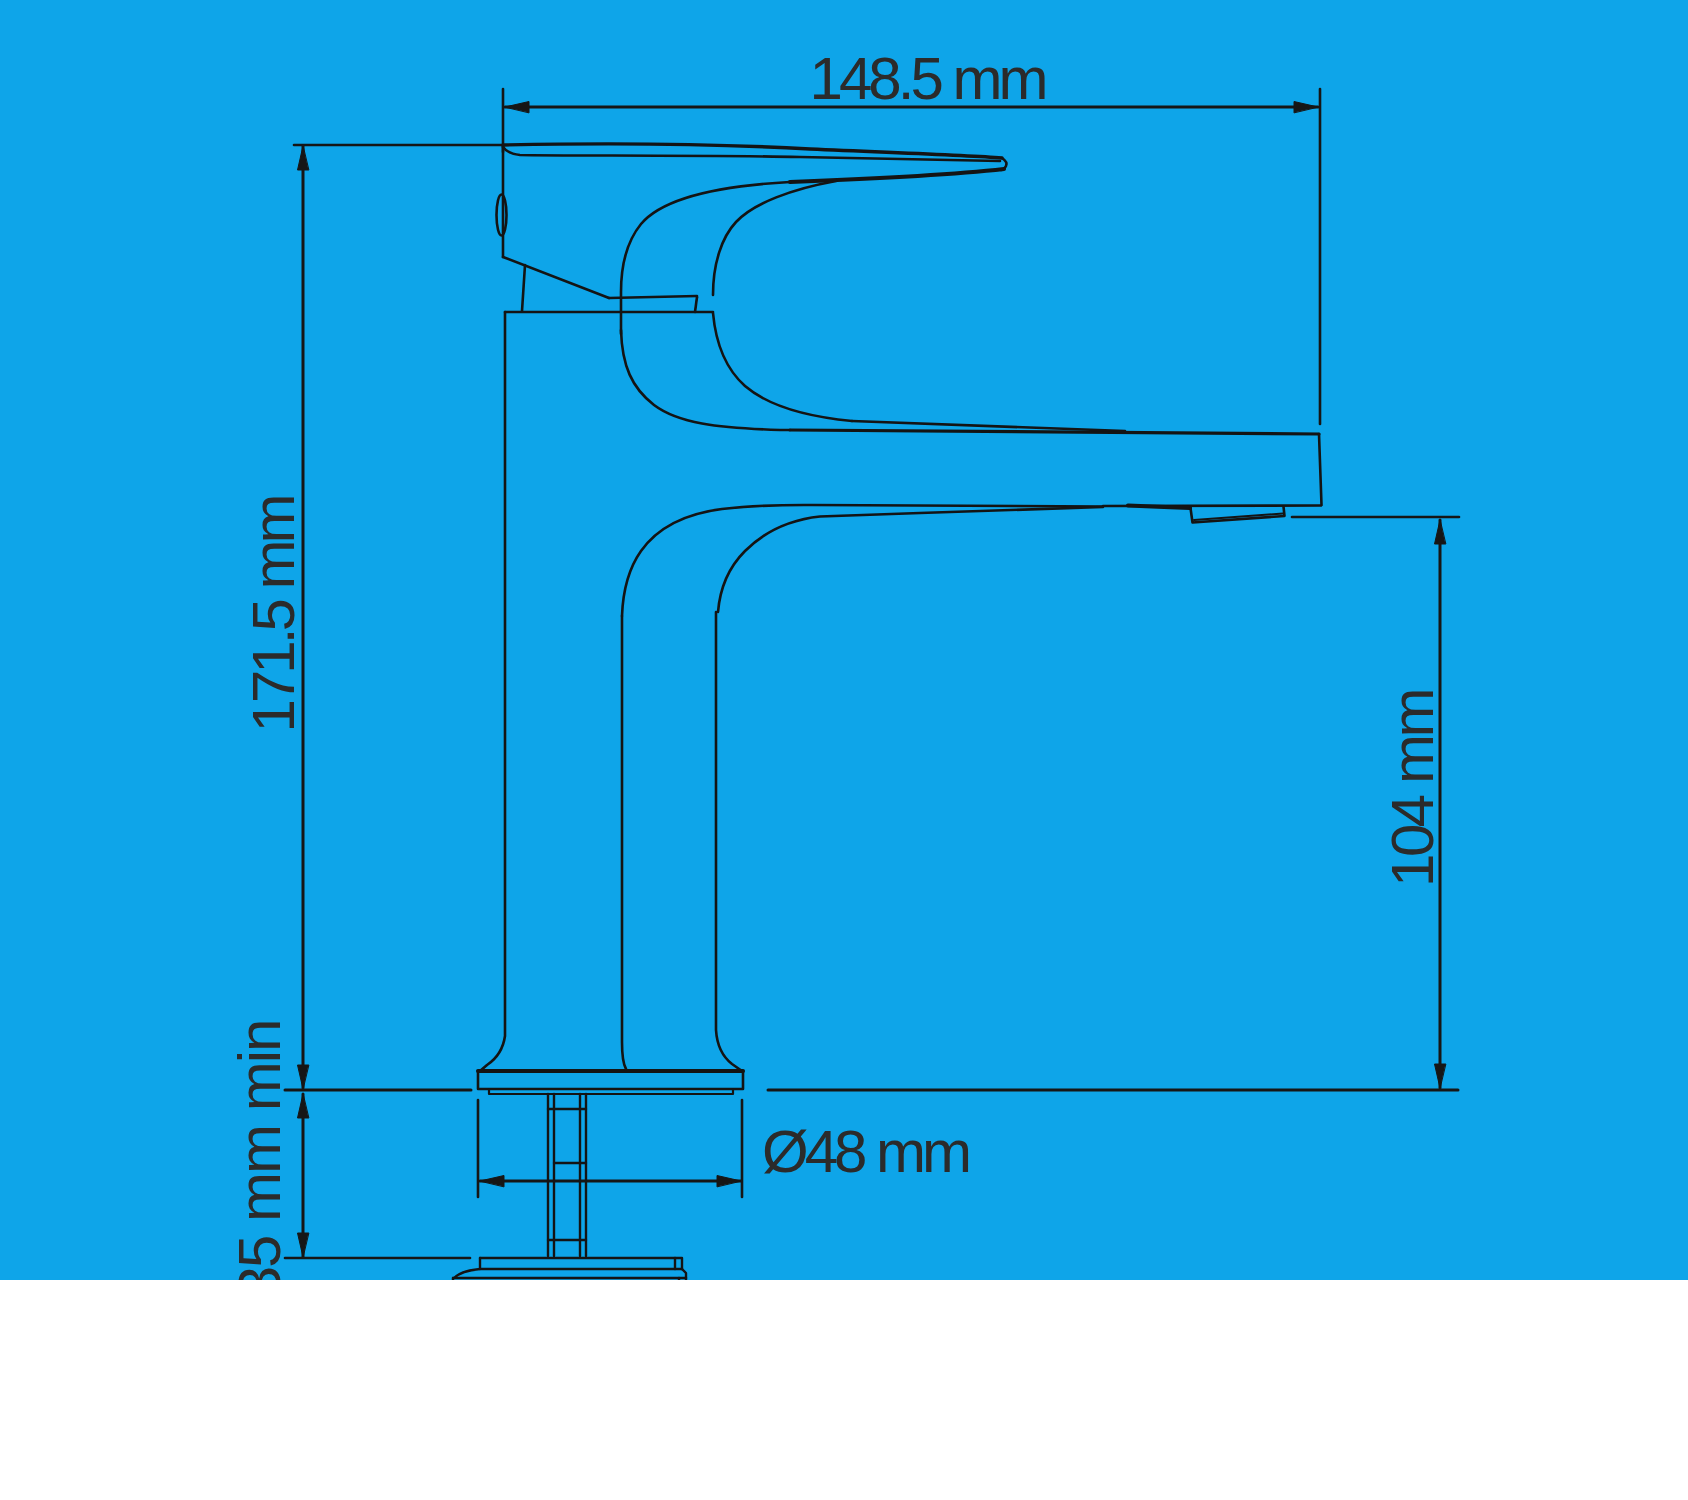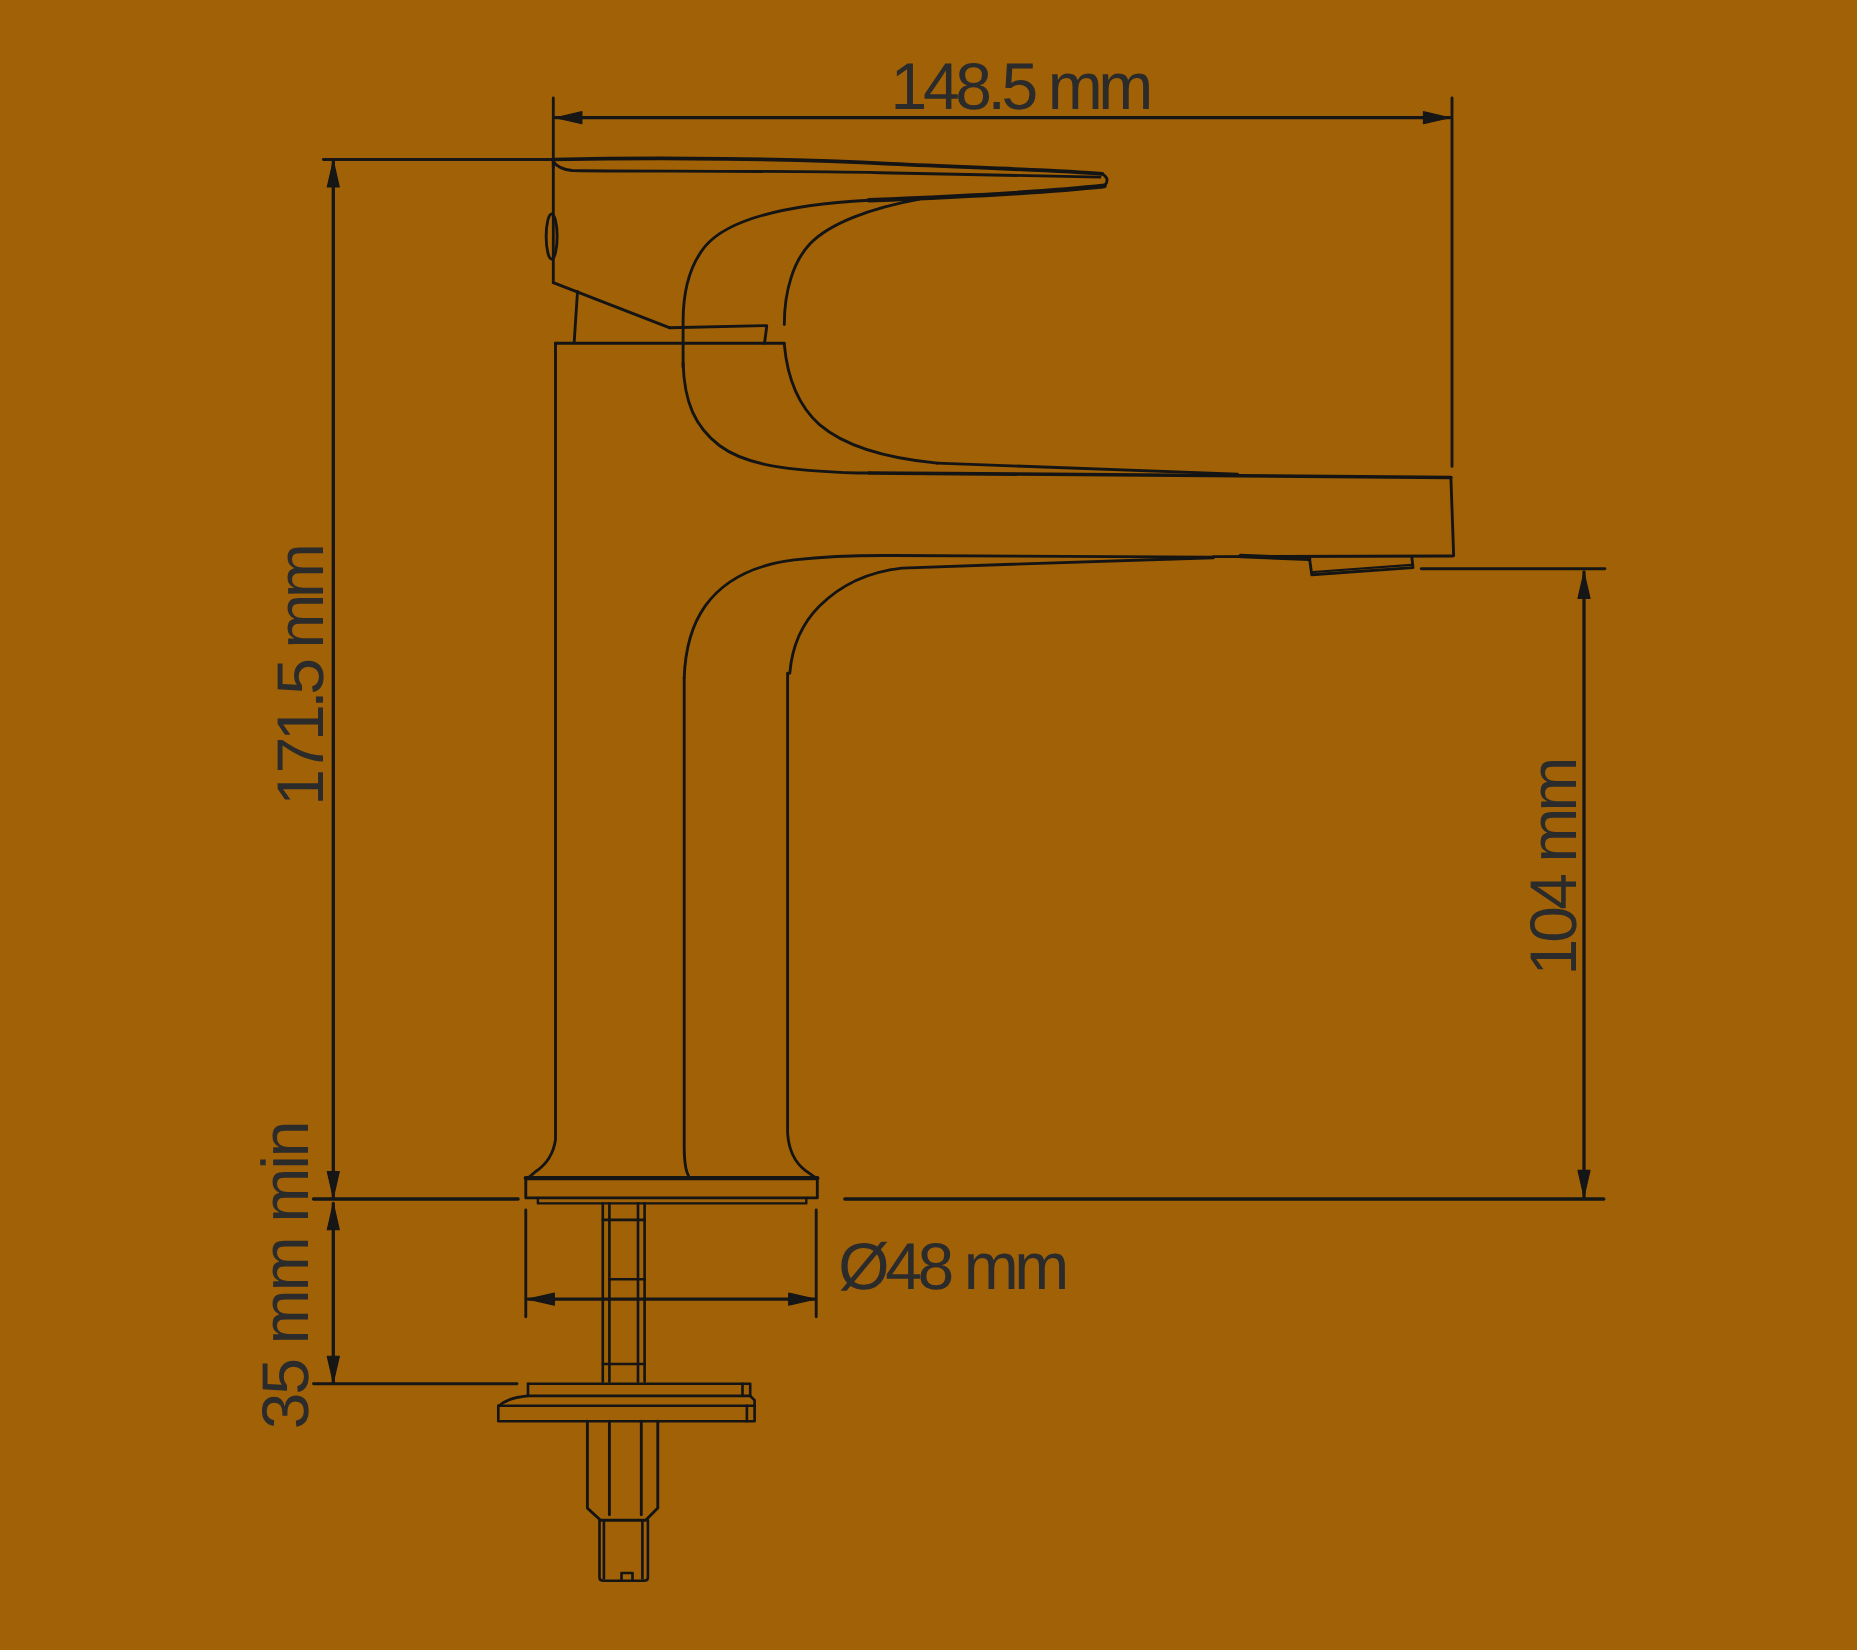--- a/index.html
+++ b/index.html
@@ -1,16 +1,16 @@
 <!DOCTYPE html>
 <html><head>
 <meta charset="utf-8">
 <style>
   html,body{margin:0;padding:0;background:#ffffff;}
-  .page{width:1688px;height:1500px;position:relative;background:#a16207;overflow:hidden;text-align:center;}
+  .page{width:1688px;height:1280px;position:relative;background:#0ea5e9;overflow:hidden;text-align:center;}
   text{font-family:"Liberation Sans", sans-serif;fill:#2b2b2b;}
 </style>
 </head>
 <body>
 <div class="page">
 <svg width="1688" height="1500" viewBox="0 0 1688 1500" xmlns="http://www.w3.org/2000/svg" fill="none" stroke-linecap="round" stroke-linejoin="round">
 
   <g stroke="#161616">
     <path d="M503,89 L503,152" stroke-width="2.6"></path>
     <path d="M1320,89 L1320,424" stroke-width="2.6"></path>

